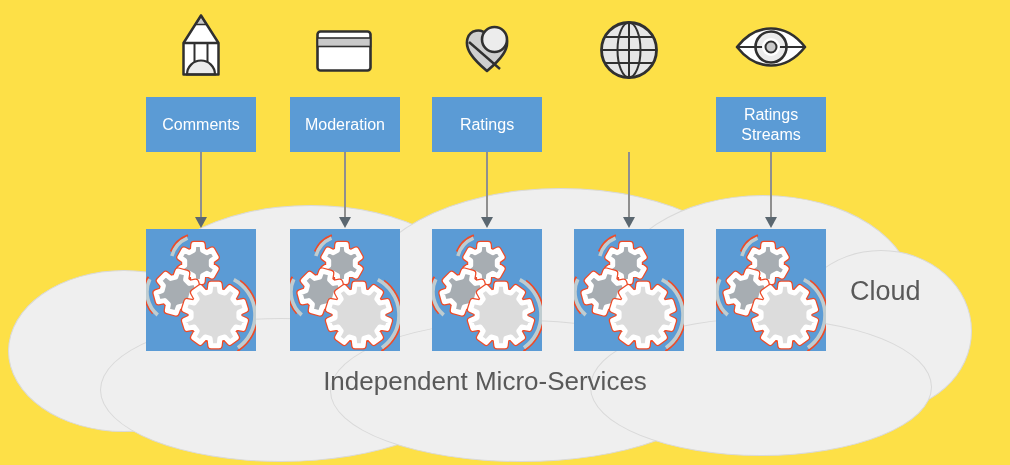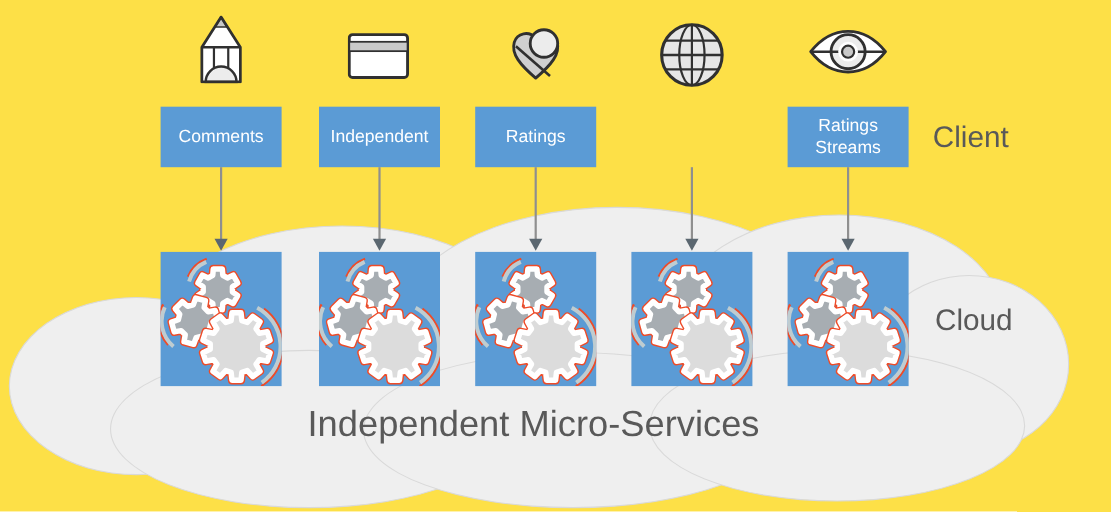--- a/index.html
+++ b/index.html
@@ -14,21 +14,21 @@
              font-size:16px;line-height:1.25;padding:0 6px;box-sizing:border-box;}
   .arrow-line{position:absolute;top:152px;width:1.6px;height:66px;
               background:var(--arrow);z-index:3;}
   .arrow-head{position:absolute;top:217px;width:0;height:0;z-index:3;
               border-left:6px solid transparent;border-right:6px solid transparent;
               border-top:11px solid var(--arrow-head);}
   .gear-box{position:absolute;top:229px;width:110px;height:122px;z-index:2;
             background:var(--service-blue);}
   .zone-label{position:absolute;z-index:4;color:var(--zone-text);font-size:27px;}
   .caption{position:absolute;left:140px;top:366px;width:690px;z-index:2;
-           text-align:center;color:var(--zone-text);font-size:33px;}
+           text-align:center;color:var(--zone-text);font-size:26px;}
 </style>
 </head>
 <body>
 
 <div id="stage" style="--service-blue: #5b9bd5; --zone-text: #595959; --cloud-fill: #efefef; --cloud-stroke: #d9d9d9; --arrow: #8f8f8f; --arrow-head: #5b6770;">
 
   <div>
     <div class="bump" style="left:140px;top:205px;width:340px;height:190px;"></div>
     <div class="bump" style="left:360px;top:188px;width:400px;height:215px;"></div>
     <div class="bump" style="left:612px;top:195px;width:300px;height:195px;"></div>
@@ -68,21 +68,21 @@
         <path d="M64.9,55.3L73.1,55.3L73.9,62.5L78.8,64.1L83.8,58.7L90.4,63.5L86.8,69.9L89.8,74.0L97.0,72.6L99.5,80.4L92.9,83.4L92.9,88.6L99.5,91.6L97.0,99.4L89.8,98.0L86.8,102.1L90.4,108.5L83.8,113.3L78.8,107.9L73.9,109.5L73.1,116.7L64.9,116.7L64.1,109.5L59.2,107.9L54.2,113.3L47.6,108.5L51.2,102.1L48.2,98.0L41.0,99.4L38.5,91.6L45.1,88.6L45.1,83.4L38.5,80.4L41.0,72.6L48.2,74.0L51.2,69.9L47.6,63.5L54.2,58.7L59.2,64.1L64.1,62.5Z" fill="none" stroke="#ee4b28" stroke-width="7.5" stroke-linejoin="round"></path>
         <path d="M64.9,55.3L73.1,55.3L73.9,62.5L78.8,64.1L83.8,58.7L90.4,63.5L86.8,69.9L89.8,74.0L97.0,72.6L99.5,80.4L92.9,83.4L92.9,88.6L99.5,91.6L97.0,99.4L89.8,98.0L86.8,102.1L90.4,108.5L83.8,113.3L78.8,107.9L73.9,109.5L73.1,116.7L64.9,116.7L64.1,109.5L59.2,107.9L54.2,113.3L47.6,108.5L51.2,102.1L48.2,98.0L41.0,99.4L38.5,91.6L45.1,88.6L45.1,83.4L38.5,80.4L41.0,72.6L48.2,74.0L51.2,69.9L47.6,63.5L54.2,58.7L59.2,64.1L64.1,62.5Z" fill="#dcdcdc" stroke="#ffffff" stroke-width="5" stroke-linejoin="round"></path>
       </svg>
   </div>
 
   <svg class="icon" style="left:316px;top:30px;" width="56" height="42" viewBox="0 0 56 42">
     <rect x="1.5" y="1.5" width="53" height="39" rx="3" fill="#ffffff" stroke="#303030" stroke-width="2.6"></rect>
     <rect x="1.5" y="8" width="53" height="8.5" fill="#c9c9c9" stroke="#303030" stroke-width="1.6"></rect>
   </svg>
   <div class="label-box" style="left:290px;">
-    <span>Independent</span>
+    <span>Moderation</span>
   </div>
   <div class="arrow-line" style="left:344px;"></div>
   <div class="arrow-head" style="left:339px;"></div>
   <div class="gear-box" style="left:290px;">
     <svg width="110" height="122" viewBox="0 0 110 122">
         <path d="M24.8,22.5A29.5,29.5 0 0 1 41.9,6.3" fill="none" stroke="#ee4b28" stroke-width="2"></path>
         <path d="M25.9,27.0A27,27 0 0 1 41.5,9.1" fill="none" stroke="#bfccd0" stroke-width="3.6"></path>
         <path d="M6.8,84.7A32.5,32.5 0 0 1 2.3,47.7" fill="none" stroke="#ee4b28" stroke-width="2"></path>
         <path d="M11.7,86.0A30,30 0 0 1 3.8,50.3" fill="none" stroke="#bfccd0" stroke-width="3.6"></path>
         <path d="M94.0,51.6A42.5,42.5 0 0 1 91.5,122.0" fill="none" stroke="#ee4b28" stroke-width="2"></path>
@@ -174,17 +174,16 @@
         <path d="M87.8,50.7A40,40 0 0 1 91.9,118.8" fill="none" stroke="#bfccd0" stroke-width="3.6"></path>
         <path d="M47.9,15.5L56.1,15.5L56.6,21.3L60.7,23.7L66.0,21.1L70.1,28.3L65.3,31.6L65.3,36.4L70.1,39.7L66.0,46.9L60.7,44.3L56.6,46.7L56.1,52.5L47.9,52.5L47.4,46.7L43.3,44.3L38.0,46.9L33.9,39.7L38.7,36.4L38.7,31.6L33.9,28.3L38.0,21.1L43.3,23.7L47.4,21.3Z" fill="none" stroke="#ee4b28" stroke-width="7.5" stroke-linejoin="round"></path>
         <path d="M47.9,15.5L56.1,15.5L56.6,21.3L60.7,23.7L66.0,21.1L70.1,28.3L65.3,31.6L65.3,36.4L70.1,39.7L66.0,46.9L60.7,44.3L56.6,46.7L56.1,52.5L47.9,52.5L47.4,46.7L43.3,44.3L38.0,46.9L33.9,39.7L38.7,36.4L38.7,31.6L33.9,28.3L38.0,21.1L43.3,23.7L47.4,21.3Z" fill="#a7adb2" stroke="#ffffff" stroke-width="5" stroke-linejoin="round"></path>
         <path d="M31.9,42.0L40.7,44.4L39.6,50.7L43.3,54.4L49.6,53.3L52.0,62.1L45.9,64.3L44.6,69.4L48.7,74.3L42.3,80.7L37.4,76.6L32.3,77.9L30.1,84.0L21.3,81.6L22.4,75.3L18.7,71.6L12.4,72.7L10.0,63.9L16.1,61.7L17.4,56.6L13.3,51.7L19.7,45.3L24.6,49.4L29.7,48.1Z" fill="none" stroke="#ee4b28" stroke-width="7.5" stroke-linejoin="round"></path>
         <path d="M31.9,42.0L40.7,44.4L39.6,50.7L43.3,54.4L49.6,53.3L52.0,62.1L45.9,64.3L44.6,69.4L48.7,74.3L42.3,80.7L37.4,76.6L32.3,77.9L30.1,84.0L21.3,81.6L22.4,75.3L18.7,71.6L12.4,72.7L10.0,63.9L16.1,61.7L17.4,56.6L13.3,51.7L19.7,45.3L24.6,49.4L29.7,48.1Z" fill="#a7adb2" stroke="#ffffff" stroke-width="5" stroke-linejoin="round"></path>
         <path d="M64.9,55.3L73.1,55.3L73.9,62.5L78.8,64.1L83.8,58.7L90.4,63.5L86.8,69.9L89.8,74.0L97.0,72.6L99.5,80.4L92.9,83.4L92.9,88.6L99.5,91.6L97.0,99.4L89.8,98.0L86.8,102.1L90.4,108.5L83.8,113.3L78.8,107.9L73.9,109.5L73.1,116.7L64.9,116.7L64.1,109.5L59.2,107.9L54.2,113.3L47.6,108.5L51.2,102.1L48.2,98.0L41.0,99.4L38.5,91.6L45.1,88.6L45.1,83.4L38.5,80.4L41.0,72.6L48.2,74.0L51.2,69.9L47.6,63.5L54.2,58.7L59.2,64.1L64.1,62.5Z" fill="none" stroke="#ee4b28" stroke-width="7.5" stroke-linejoin="round"></path>
         <path d="M64.9,55.3L73.1,55.3L73.9,62.5L78.8,64.1L83.8,58.7L90.4,63.5L86.8,69.9L89.8,74.0L97.0,72.6L99.5,80.4L92.9,83.4L92.9,88.6L99.5,91.6L97.0,99.4L89.8,98.0L86.8,102.1L90.4,108.5L83.8,113.3L78.8,107.9L73.9,109.5L73.1,116.7L64.9,116.7L64.1,109.5L59.2,107.9L54.2,113.3L47.6,108.5L51.2,102.1L48.2,98.0L41.0,99.4L38.5,91.6L45.1,88.6L45.1,83.4L38.5,80.4L41.0,72.6L48.2,74.0L51.2,69.9L47.6,63.5L54.2,58.7L59.2,64.1L64.1,62.5Z" fill="#dcdcdc" stroke="#ffffff" stroke-width="5" stroke-linejoin="round"></path>
       </svg>
   </div>
 
-  <div class="zone-label" style="left:848px;top:110px;">Client</div>
   <div class="zone-label" style="left:850px;top:276px;">Cloud</div>
   <div class="caption">Independent Micro-Services</div>
 
 </div>
 
 </body></html>

